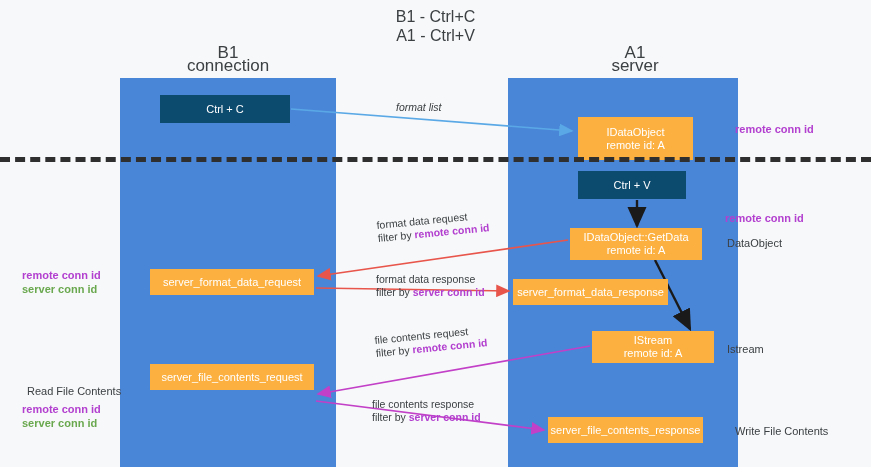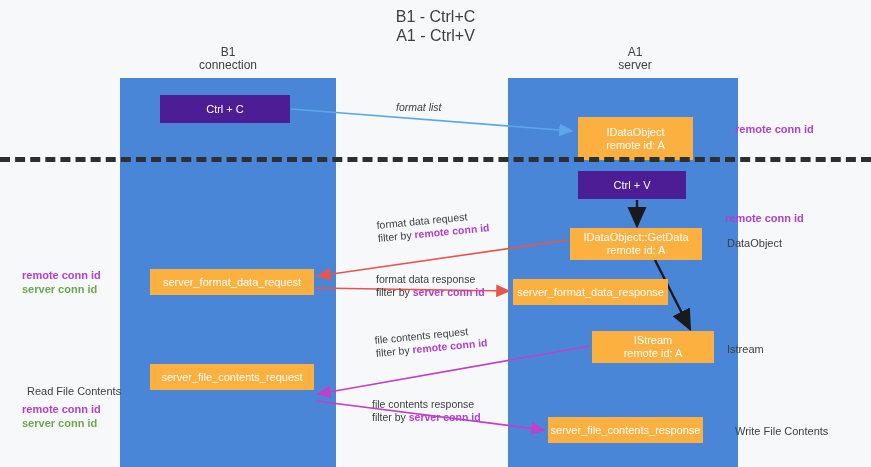--- a/index.html
+++ b/index.html
@@ -11,35 +11,35 @@
     color:#3c4043;
   }
   #stage{position:absolute;left:0;top:0;width:871px;height:467px;}
 
   
   .lane{position:absolute;background:#4a86d8;}
   #lane-b1{left:120px;top:78px;width:216px;height:389px;}
   #lane-a1{left:508px;top:78px;width:230px;height:389px;}
 
   
-  .col-head{position:absolute;text-align:center;font-size:12px;line-height:13px;color:#3c4043;}
+  .col-head{position:absolute;text-align:center;font-size:17px;line-height:13px;color:#3c4043;}
   #head-b1{left:155px;top:46px;width:146px;}
   #head-a1{left:562px;top:46px;width:146px;}
   .col-head .l2{display:block;}
 
   
   #title{position:absolute;left:0;top:7px;width:871px;text-align:center;
          font-size:16px;line-height:19px;color:#3c4043;}
   #title span{display:block;}
 
   
   .node{position:absolute;display:flex;flex-direction:column;align-items:center;
         justify-content:center;text-align:center;color:#ffffff;font-size:11px;
         line-height:13px;box-sizing:border-box;padding:2px 4px;z-index:6;}
-  .node.green{background:#4c1d95;}
+  .node.green{background:#0c4a6e;}
   .node.orange{background:#fbb košta;}
   .node.orange{background:#fbb040;}
   .node .ln{display:block;white-space:nowrap;}
 
   #n-ctrlc{left:160px;top:95px;width:130px;height:28px;}
   #n-ctrlv{left:578px;top:171px;width:108px;height:28px;}
   #n-idataobject{left:578px;top:117px;width:115px;height:43px;}
   #n-getdata{left:570px;top:228px;width:132px;height:32px;}
   #n-fmtresp{left:513px;top:279px;width:155px;height:26px;}
   #n-istream{left:592px;top:331px;width:122px;height:32px;}

